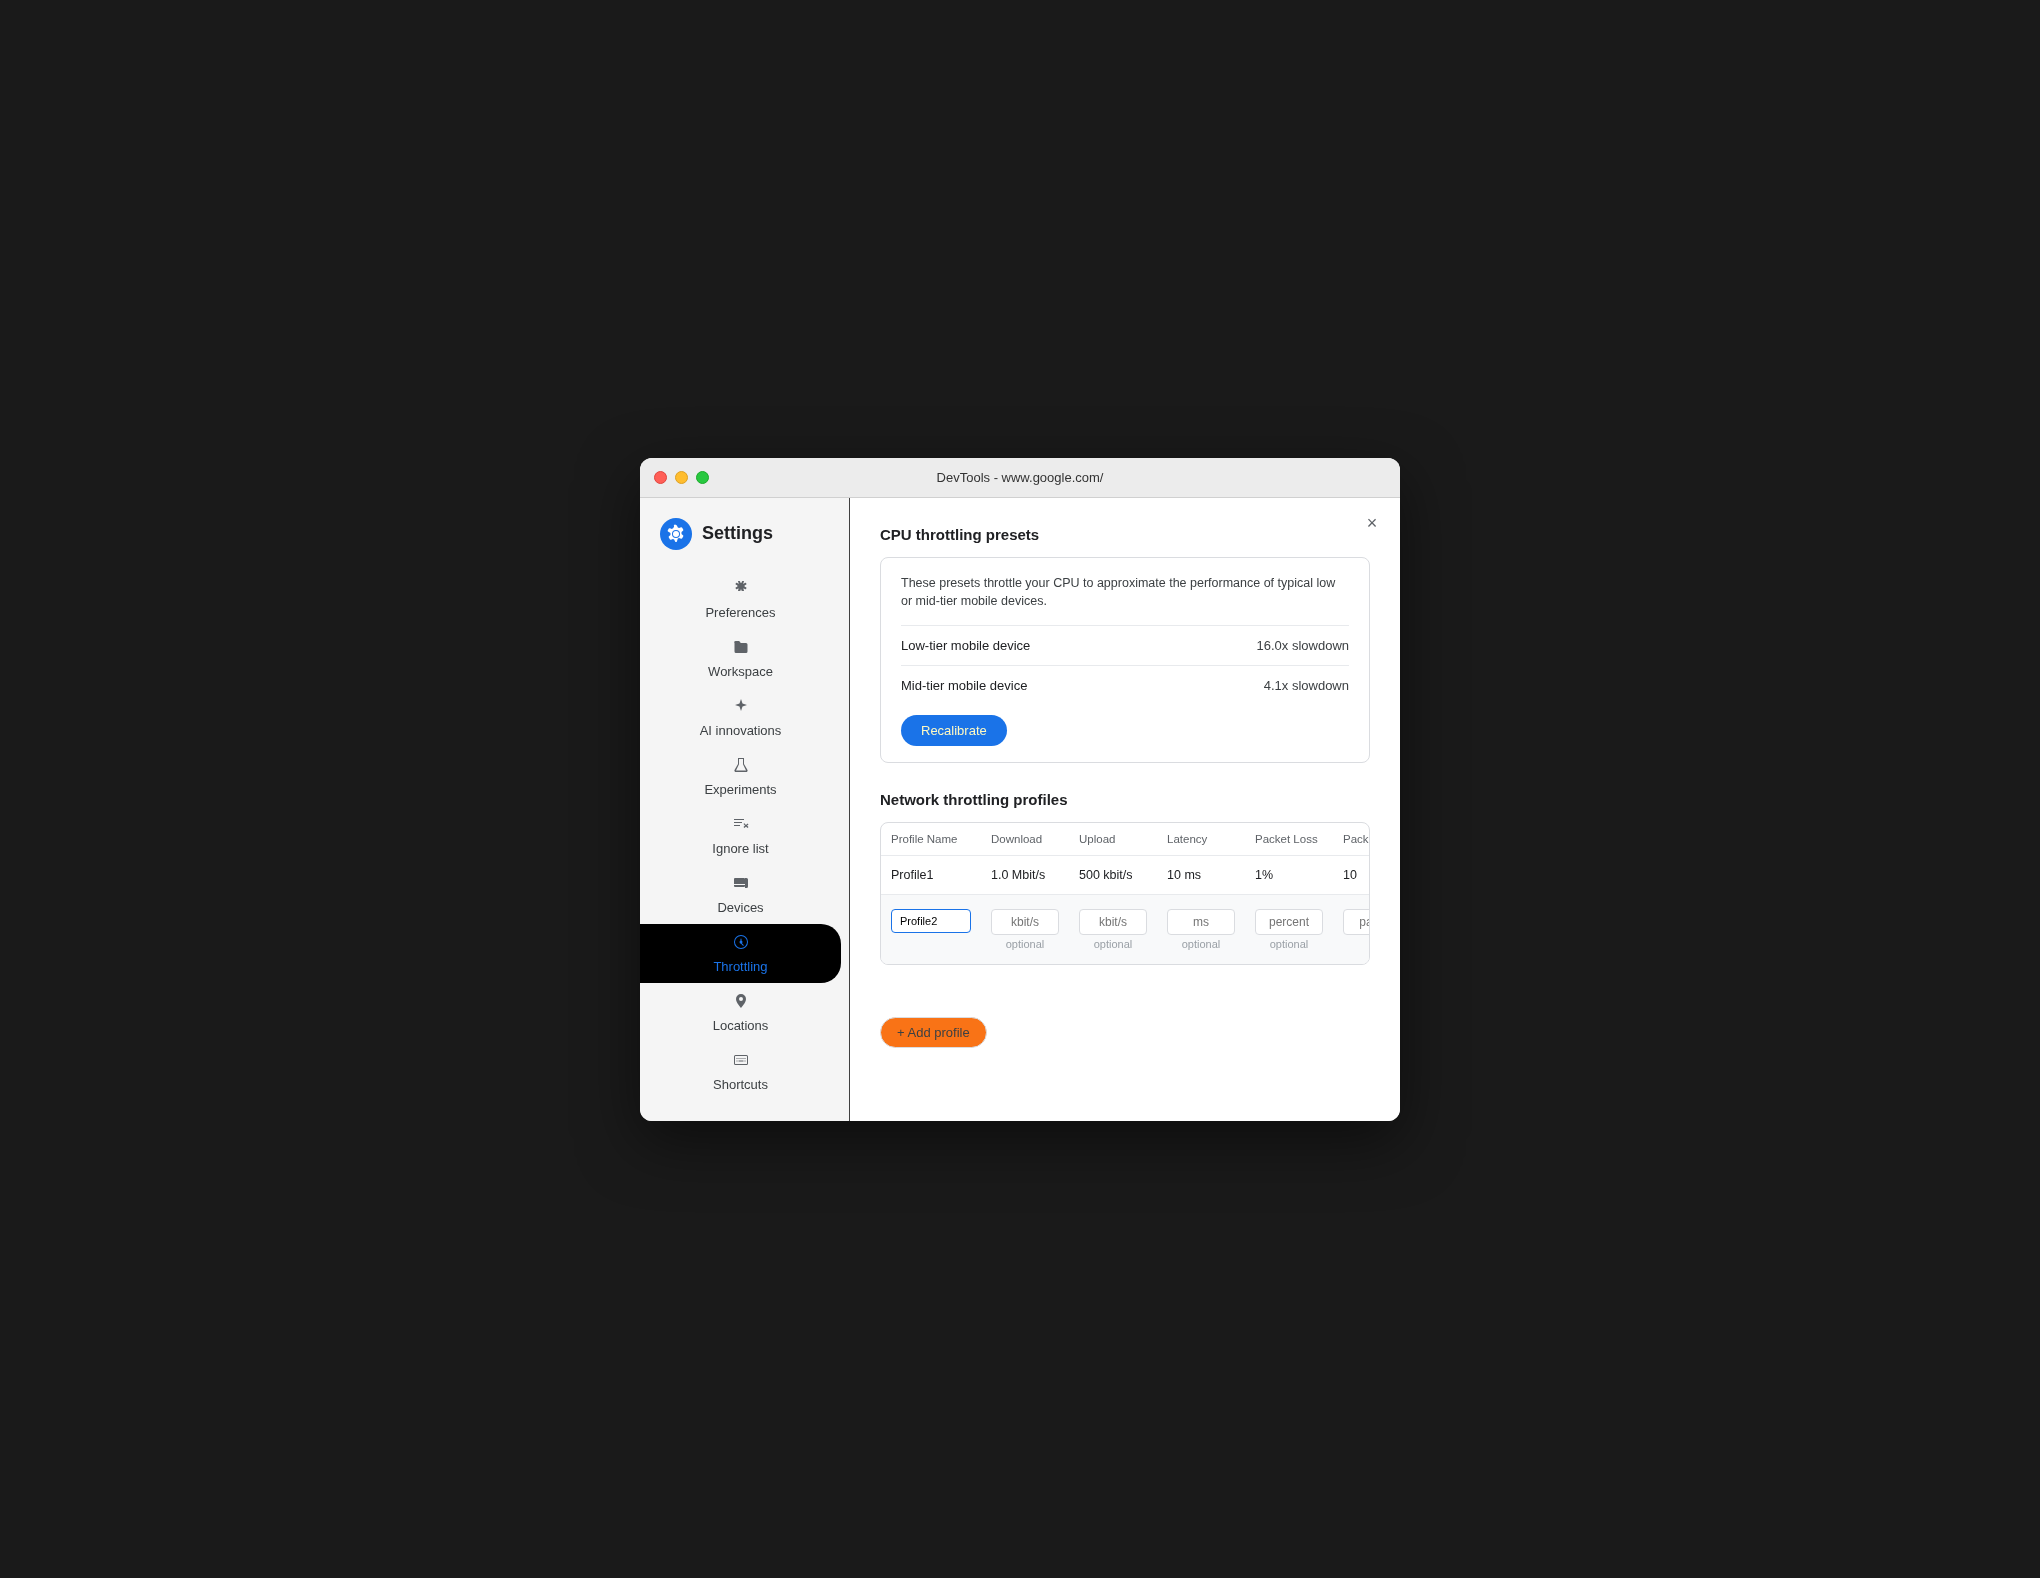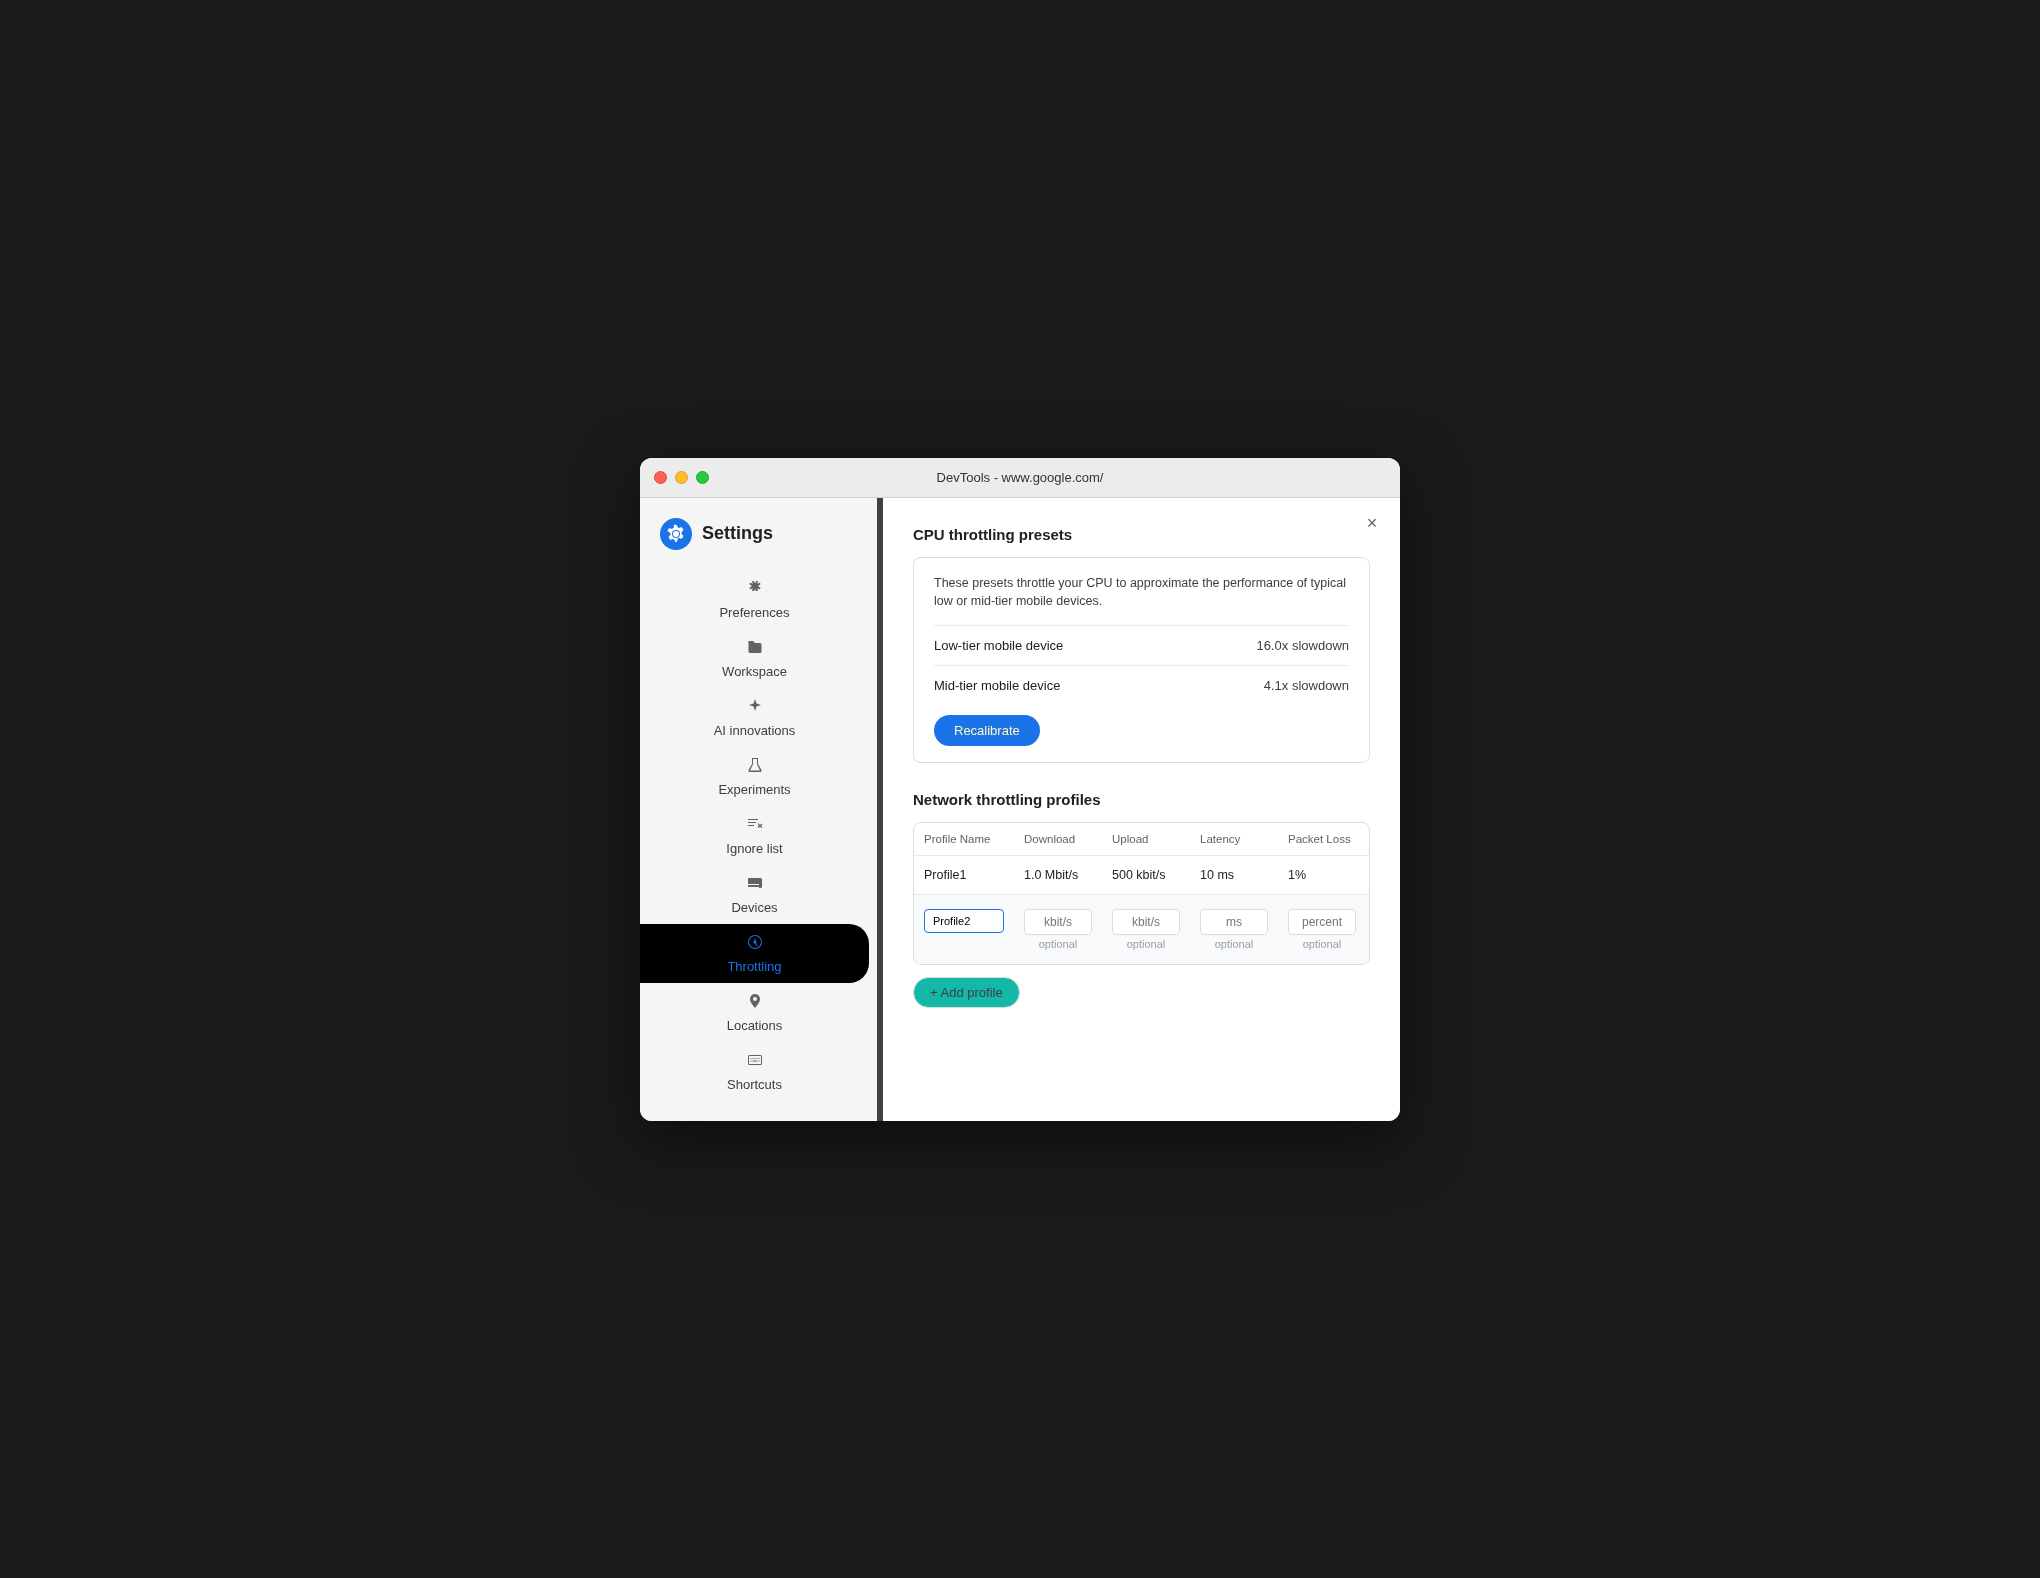--- a/index.html
+++ b/index.html
@@ -45,24 +45,24 @@
       transform: translateX(-50%);
       font-size: 13px;
       color: #333;
       font-weight: 500;
     }
     .main-layout {
       display: flex;
       height: calc(100% - 40px);
     }
     .sidebar {
-      width: 243px;
+      width: 210px;
       background: #f5f5f5;
       padding: 20px 0;
-      border-right: 6px solid #404040;
+      border-right: 1px solid #404040;
       flex-shrink: 0;
     }
     .sidebar-header {
       display: flex;
       align-items: center;
       gap: 10px;
       padding: 0 20px 20px 20px;
     }
     .settings-icon-circle {
       width: 32px;
@@ -251,27 +251,28 @@
       border-radius: 20px;
       padding: 6px 20px;
       font-size: 13px;
       cursor: pointer;
       font-weight: 500;
     }
     .add-profile-btn {
       display: inline-flex;
       align-items: center;
       gap: 6px;
-      background: #14b8a6;
+      background: #f97316;
       color: #3c4043;
       border: 1px solid #dadce0;
       border-radius: 20px;
       padding: 7px 16px;
       font-size: 13px;
       cursor: pointer;
+      margin-top: 40px;
     }
     .th-name { width: 90px; }
     .th-download { width: 72px; }
     .th-upload { width: 72px; }
     .th-latency { width: 65px; }
     .th-loss { width: 65px; }
     .th-queue { width: 65px; }
     .profile-data-row td:first-child { font-weight: 500; }
   </style>
 </head>

